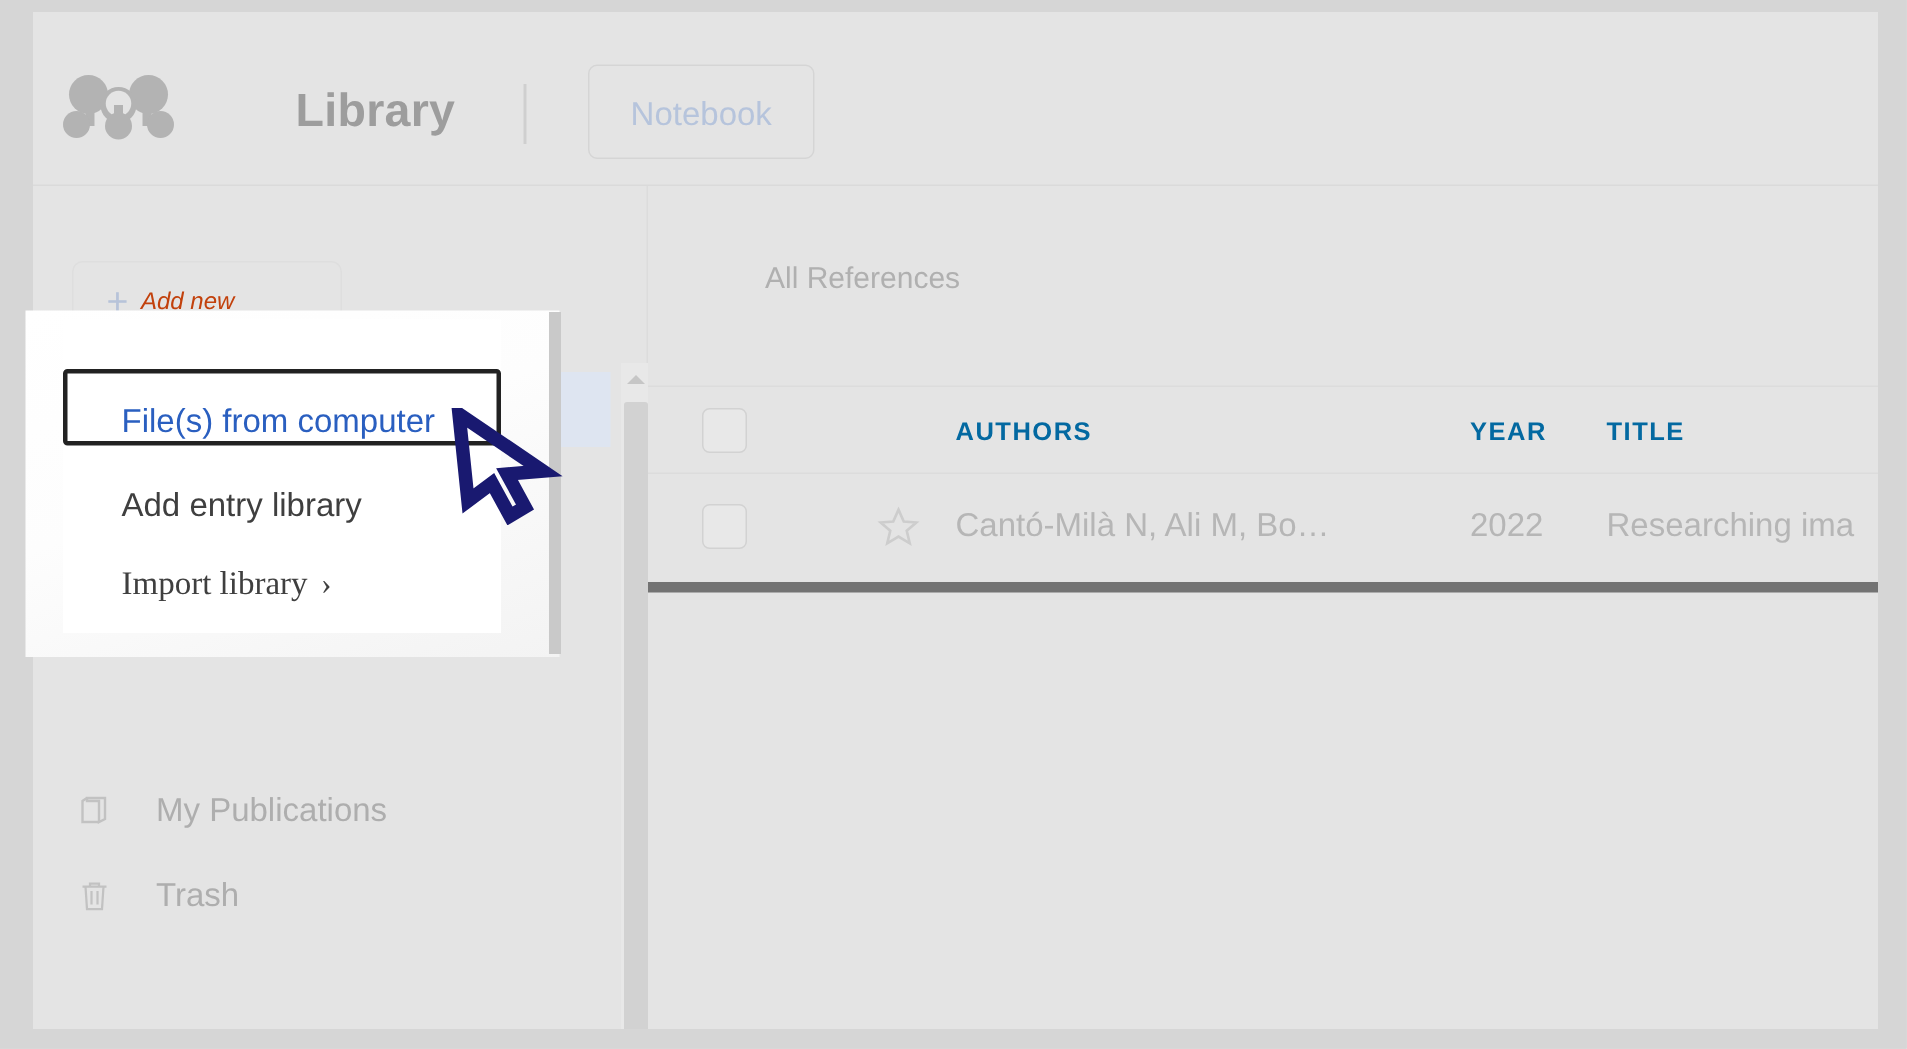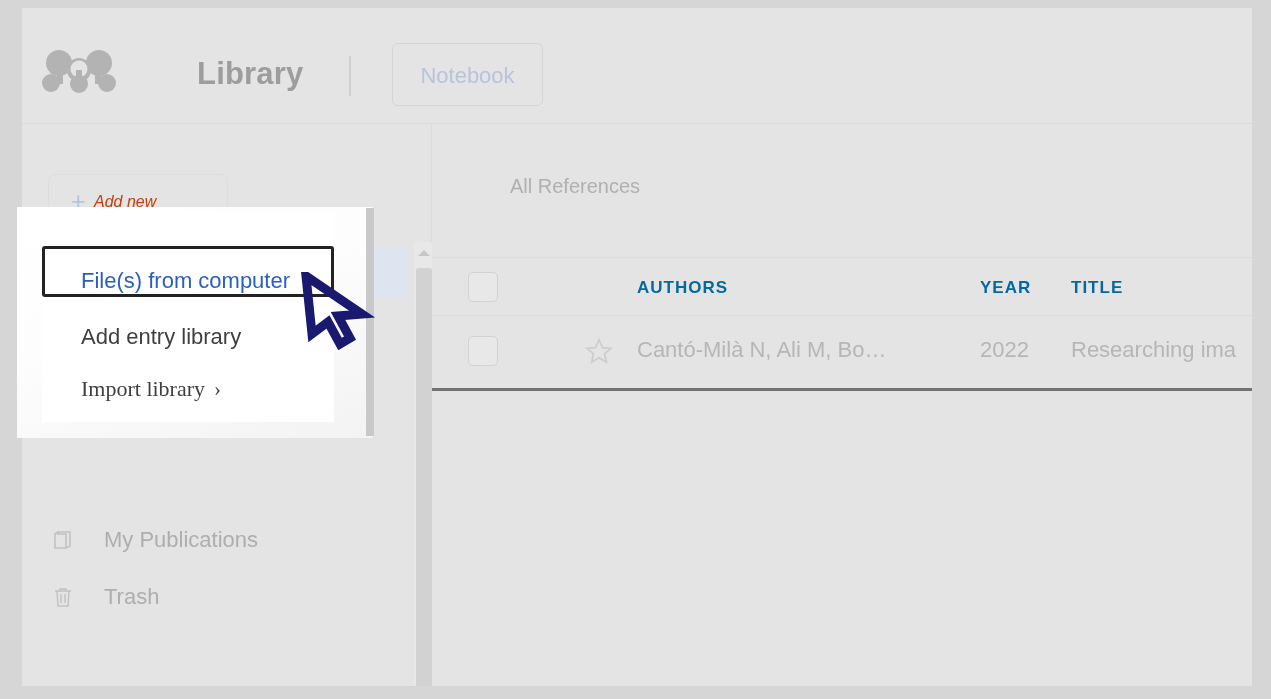--- a/index.html
+++ b/index.html
@@ -206,21 +206,21 @@
     height: 57px;
     border-top: 1px solid #dcdcdc;
     border-bottom: 1px solid #dcdcdc;
   }
   #table-row-1 {
     position: absolute;
     left: 0;
     top: 190px;
     width: 820px;
     height: 74px;
-    border-bottom: 3px solid #737373;
+    border-bottom: 7px solid #737373;
     cursor: pointer;
   }
   .cb {
     position: absolute;
     width: 30px;
     height: 30px;
     border: 1px solid #d2d2d2;
     border-radius: 5px;
     background: #e8e8e8;
     box-sizing: border-box;

